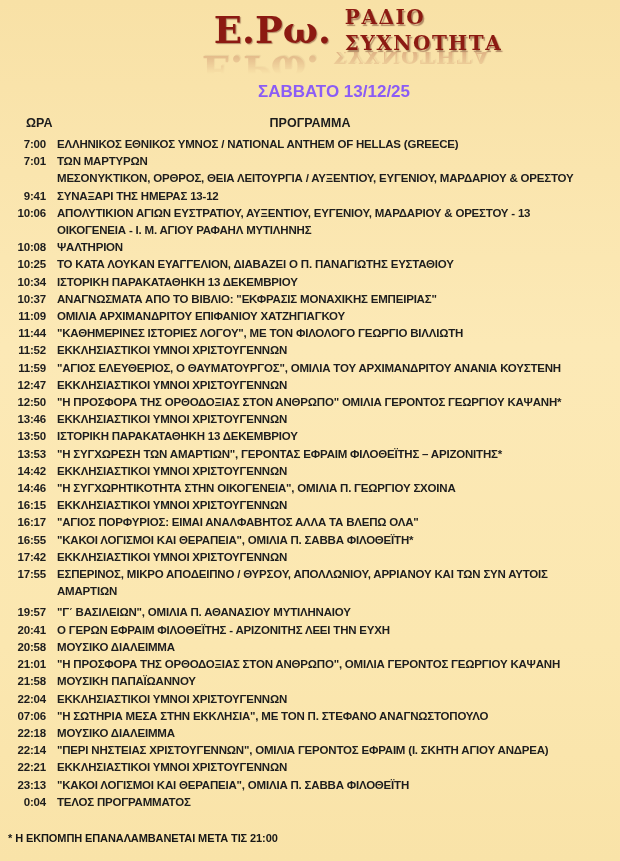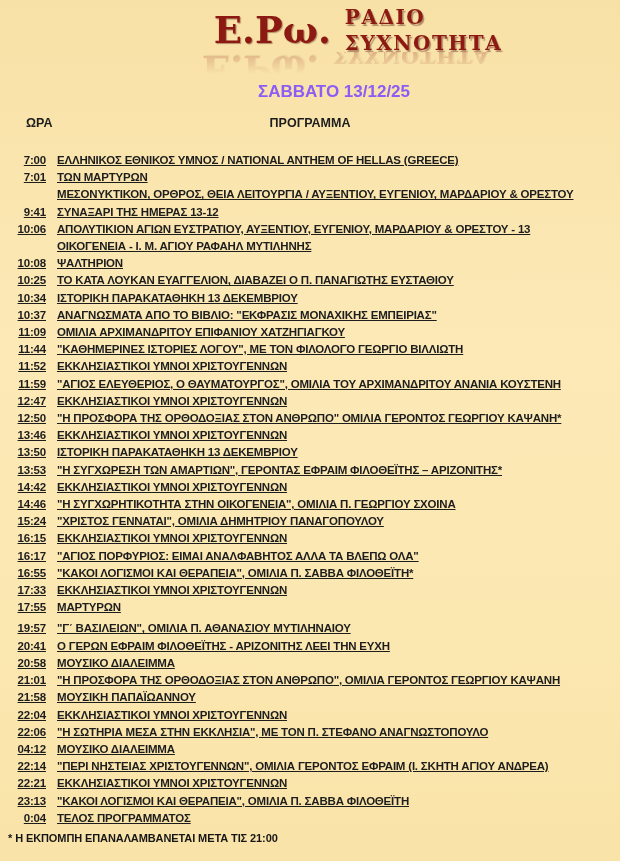--- a/index.html
+++ b/index.html
@@ -35,21 +35,21 @@
   }
   
   .date-title{
     text-align:center;font-weight:700;font-size:17px;line-height:20px;
     margin-top:2px;color:#8b5cf6;letter-spacing:0;padding-left:48px;
   }
   .col-header{position:relative;margin-top:14px;height:16px;font-weight:700;font-size:12.5px;}
   .col-time-label{position:absolute;left:26px;top:0;}
   .col-program-label{text-align:center;width:100%;}
   
-  .schedule{margin-top:20px;text-decoration:underline;}
+  .schedule{margin-top:4px;}
   .row{
     display:grid;grid-template-columns:46px 1fr;column-gap:11px;
     font-weight:700;font-size:11.5px;line-height:17.2px;letter-spacing:-0.2px;
   }
   .row.gap{margin-top:4px;}
   .time{text-align:right;white-space:nowrap;}
   .pline{white-space:nowrap;}
   
   .footer-note{
     position:absolute;left:8px;bottom:17px;
@@ -194,53 +194,48 @@
         <div class="pline">ΕΚΚΛΗΣΙΑΣΤΙΚΟΙ ΥΜΝΟΙ ΧΡΙΣΤΟΥΓΕΝΝΩΝ</div>
       </div>
     </div>
     <div class="row">
       <div class="time">14:46</div>
       <div class="desc">
         <div class="pline">"Η ΣΥΓΧΩΡΗΤΙΚΟΤΗΤΑ ΣΤΗΝ ΟΙΚΟΓΕΝΕΙΑ", ΟΜΙΛΙΑ Π. ΓΕΩΡΓΙΟΥ ΣΧΟΙΝΑ</div>
       </div>
     </div>
     <div class="row">
-      <div class="time">15:24</div>
-      <div class="desc">
-        <div class="pline">"ΧΡΙΣΤΟΣ ΓΕΝΝΑΤΑΙ", ΟΜΙΛΙΑ ΔΗΜΗΤΡΙΟΥ ΠΑΝΑΓΟΠΟΥΛΟΥ</div>
-      </div>
-    </div>
-    <div class="row">
       <div class="time">16:15</div>
       <div class="desc">
         <div class="pline">ΕΚΚΛΗΣΙΑΣΤΙΚΟΙ ΥΜΝΟΙ ΧΡΙΣΤΟΥΓΕΝΝΩΝ</div>
       </div>
     </div>
     <div class="row">
       <div class="time">16:17</div>
       <div class="desc">
         <div class="pline">"ΑΓΙΟΣ ΠΟΡΦΥΡΙΟΣ: ΕΙΜΑΙ ΑΝΑΛΦΑΒΗΤΟΣ ΑΛΛΑ ΤΑ ΒΛΕΠΩ ΟΛΑ"</div>
       </div>
     </div>
     <div class="row">
       <div class="time">16:55</div>
       <div class="desc">
         <div class="pline">"ΚΑΚΟΙ ΛΟΓΙΣΜΟΙ ΚΑΙ ΘΕΡΑΠΕΙΑ", ΟΜΙΛΙΑ Π. ΣΑΒΒΑ ΦΙΛΟΘΕΪΤΗ*</div>
       </div>
     </div>
     <div class="row">
-      <div class="time">17:33</div>
+      <div class="time">17:42</div>
       <div class="desc">
         <div class="pline">ΕΚΚΛΗΣΙΑΣΤΙΚΟΙ ΥΜΝΟΙ ΧΡΙΣΤΟΥΓΕΝΝΩΝ</div>
       </div>
     </div>
     <div class="row">
       <div class="time">17:55</div>
       <div class="desc">
-        <div class="pline">ΜΑΡΤΥΡΩΝ</div>
+        <div class="pline">ΕΣΠΕΡΙΝΟΣ, ΜΙΚΡΟ ΑΠΟΔΕΙΠΝΟ / ΘΥΡΣΟΥ, ΑΠΟΛΛΩΝΙΟΥ, ΑΡΡΙΑΝΟΥ ΚΑΙ ΤΩΝ ΣΥΝ ΑΥΤΟΙΣ</div>
+        <div class="pline">ΑΜΑΡΤΙΩΝ</div>
       </div>
     </div>
     <div class="row gap">
       <div class="time">19:57</div>
       <div class="desc">
         <div class="pline">"Γ΄ ΒΑΣΙΛΕΙΩΝ", ΟΜΙΛΙΑ Π. ΑΘΑΝΑΣΙΟΥ ΜΥΤΙΛΗΝΑΙΟΥ</div>
       </div>
     </div>
     <div class="row">
       <div class="time">20:41</div>
@@ -266,27 +261,27 @@
         <div class="pline">ΜΟΥΣΙΚΗ ΠΑΠΑΪΩΑΝΝΟΥ</div>
       </div>
     </div>
     <div class="row">
       <div class="time">22:04</div>
       <div class="desc">
         <div class="pline">ΕΚΚΛΗΣΙΑΣΤΙΚΟΙ ΥΜΝΟΙ ΧΡΙΣΤΟΥΓΕΝΝΩΝ</div>
       </div>
     </div>
     <div class="row">
-      <div class="time">22:06</div>
+      <div class="time">07:06</div>
       <div class="desc">
         <div class="pline">"Η ΣΩΤΗΡΙΑ ΜΕΣΑ ΣΤΗΝ ΕΚΚΛΗΣΙΑ", ΜΕ ΤΟΝ Π. ΣΤΕΦΑΝΟ ΑΝΑΓΝΩΣΤΟΠΟΥΛΟ</div>
       </div>
     </div>
     <div class="row">
-      <div class="time">04:12</div>
+      <div class="time">22:18</div>
       <div class="desc">
         <div class="pline">ΜΟΥΣΙΚΟ ΔΙΑΛΕΙΜΜΑ</div>
       </div>
     </div>
     <div class="row">
       <div class="time">22:14</div>
       <div class="desc">
         <div class="pline">"ΠΕΡΙ ΝΗΣΤΕΙΑΣ ΧΡΙΣΤΟΥΓΕΝΝΩΝ", ΟΜΙΛΙΑ ΓΕΡΟΝΤΟΣ ΕΦΡΑΙΜ (Ι. ΣΚΗΤΗ ΑΓΙΟΥ ΑΝΔΡΕΑ)</div>
       </div>
     </div>

